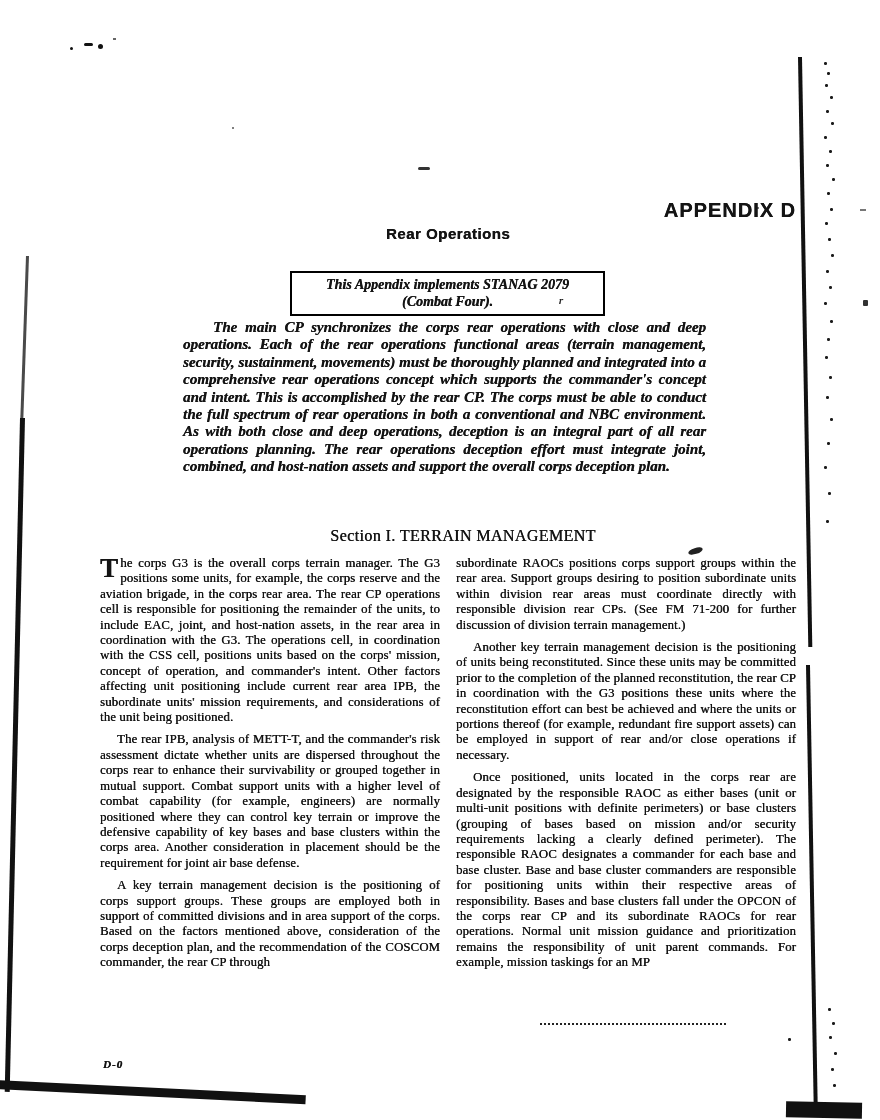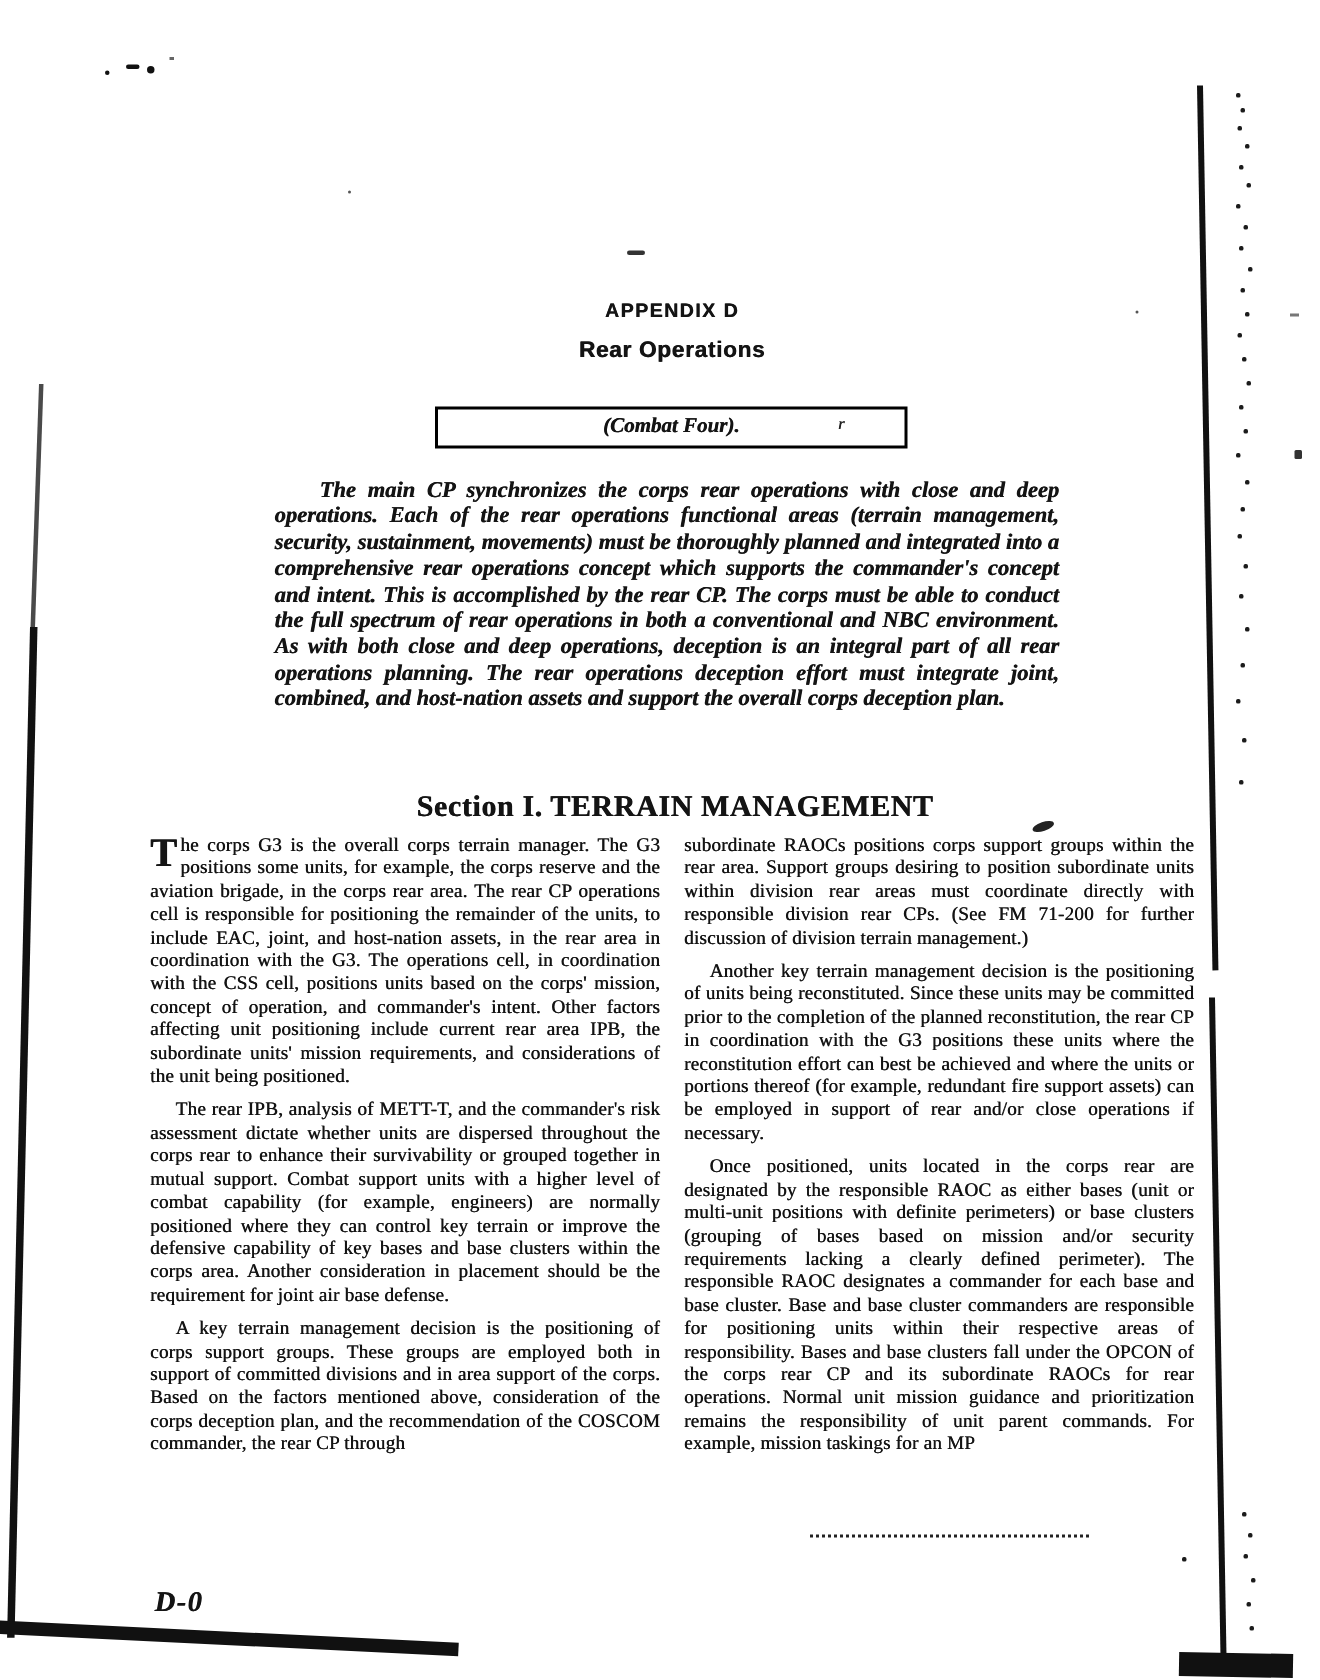--- a/index.html
+++ b/index.html
@@ -7,23 +7,23 @@
     position:relative;
     width:880px;height:1120px;
     background:#ffffff;
     overflow:hidden;
     font-family:"Liberation Serif","DejaVu Serif",serif;
     color:#141414;
   }
   
   .appendix-label{
     position:absolute;top:199px;left:100px;width:696px;
-    text-align:center;
+    text-align:right;
     font-family:"Liberation Sans","DejaVu Sans",sans-serif;
-    font-weight:bold;font-size:13px;letter-spacing:1px;
+    font-weight:bold;font-size:20px;letter-spacing:1px;
     text-shadow:.3px 0 0 currentColor;
   }
   .doc-title{
     position:absolute;top:225px;left:100px;width:696px;
     text-align:center;
     font-family:"Liberation Sans","DejaVu Sans",sans-serif;
     font-weight:bold;font-size:15px;letter-spacing:.5px;
     text-shadow:.4px 0 0 currentColor;
   }
   .stanag-box{
@@ -40,22 +40,22 @@
   }
   
   .intro{
     position:absolute;top:319px;left:183px;width:523px;
     font-style:italic;font-weight:bold;
     font-size:15px;line-height:17.4px;
     text-align:justify;text-indent:30px;
     text-shadow:.3px 0 0 currentColor;
   }
   .section-heading{
-    position:absolute;top:527px;left:102px;width:696px;
-    text-align:center;font-weight:bold;font-size:20px;letter-spacing:.4px;
+    position:absolute;top:527px;left:115px;width:696px;
+    text-align:center;font-weight:normal;font-size:16px;letter-spacing:.4px;
     text-shadow:.35px 0 0 currentColor;
   }
   
   .columns{
     position:absolute;top:556px;left:100px;width:696px;
     display:flex;gap:16px;
   }
   .col{width:340px;}
   .col p{
     margin:0 0 7px;
@@ -65,21 +65,21 @@
   }
   .col p.flow-start{text-indent:0;}
   .dropcap{
     float:left;
     font-size:27px;line-height:23px;
     font-weight:bold;
     margin:1px 2px 0 0;
   }
   .page-number{
     position:absolute;top:1058px;left:103px;
-    font-style:italic;font-weight:bold;font-size:19px;letter-spacing:1px;
+    font-style:italic;font-weight:bold;font-size:11px;letter-spacing:1px;
     text-shadow:.3px 0 0 currentColor;
   }
   
   .artifact{position:absolute;background:#111;}
   .a-left-line-top{left:26px;top:256px;width:3px;height:166px;background:#4a4a4a;transform:rotate(2deg);transform-origin:top center;}
   .a-left-line-main{left:20px;top:418px;width:5px;height:674px;transform:rotate(1.3deg);transform-origin:top center;}
   .a-bottom-left-bar{left:-6px;top:1080px;width:312px;height:9px;transform:rotate(2.8deg);transform-origin:left center;}
   .a-right-line-a{left:798px;top:57px;width:4px;height:590px;transform:rotate(-1deg);transform-origin:top center;}
   .a-right-line-b{left:806px;top:665px;width:4px;height:440px;transform:rotate(-1deg);transform-origin:top center;}
   .a-bottom-right-bar{left:786px;top:1102px;width:76px;height:16px;transform:rotate(1deg);}
@@ -135,20 +135,21 @@
   <div class="artifact a-dot-right-title"></div>
   <div class="artifact a-smudge-col2"></div>
   <div class="artifact a-right-edge-dash"></div>
   <div class="artifact a-right-edge-mark"></div>
   <div class="artifact a-underline-artifact"></div>
 
   <div class="appendix-label">APPENDIX D</div>
   <div class="doc-title">Rear Operations</div>
 
   <div class="stanag-box">
+    <div>This Appendix implements STANAG 2079</div>
     <div>(Combat Four).</div>
     <span class="stanag-stray">r</span>
   </div>
 
   <div class="intro">The main CP synchronizes the corps rear operations with close and deep operations. Each of the rear operations functional areas (terrain management, security, sustainment, movements) must be thoroughly planned and integrated into a comprehensive rear operations concept which supports the commander's concept and intent. This is accomplished by the rear CP. The corps must be able to conduct the full spectrum of rear operations in both a conventional and NBC environment. As with both close and deep operations, deception is an integral part of all rear operations planning. The rear operations deception effort must integrate joint, combined, and host-nation assets and support the overall corps deception plan.</div>
 
   <div class="section-heading">Section I. TERRAIN MANAGEMENT</div>
 
   <div class="columns">
     <div class="col">

